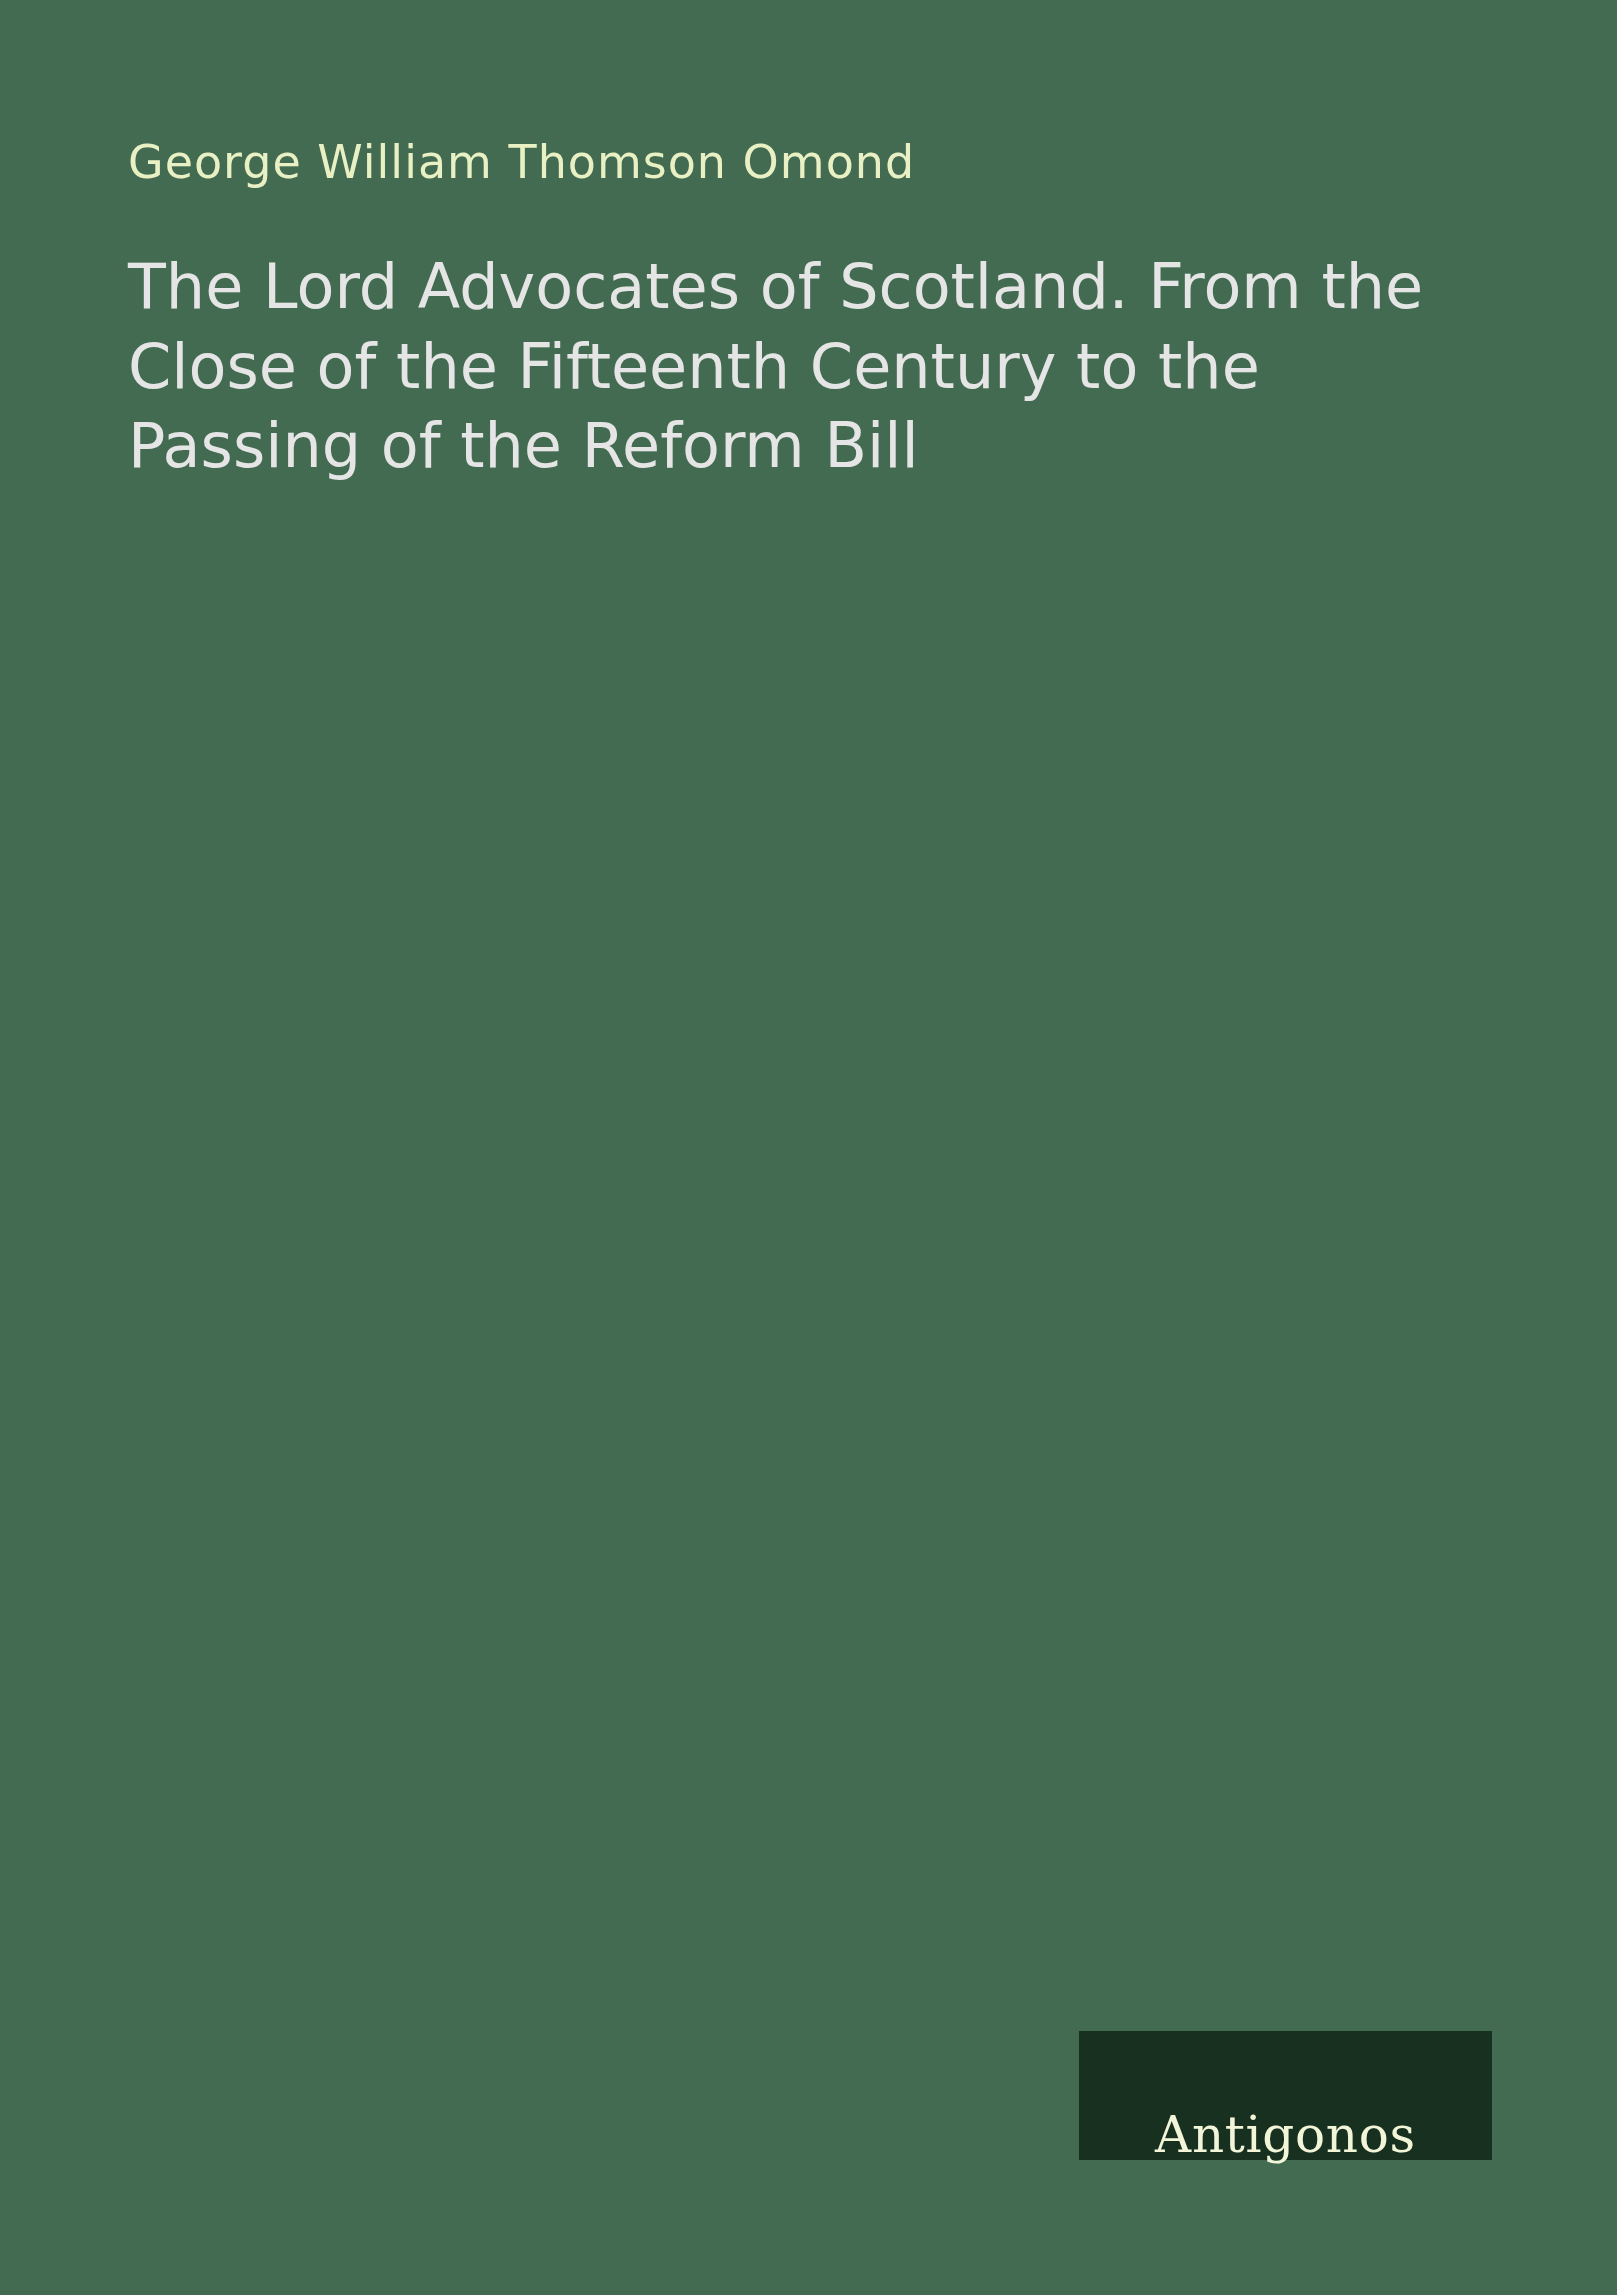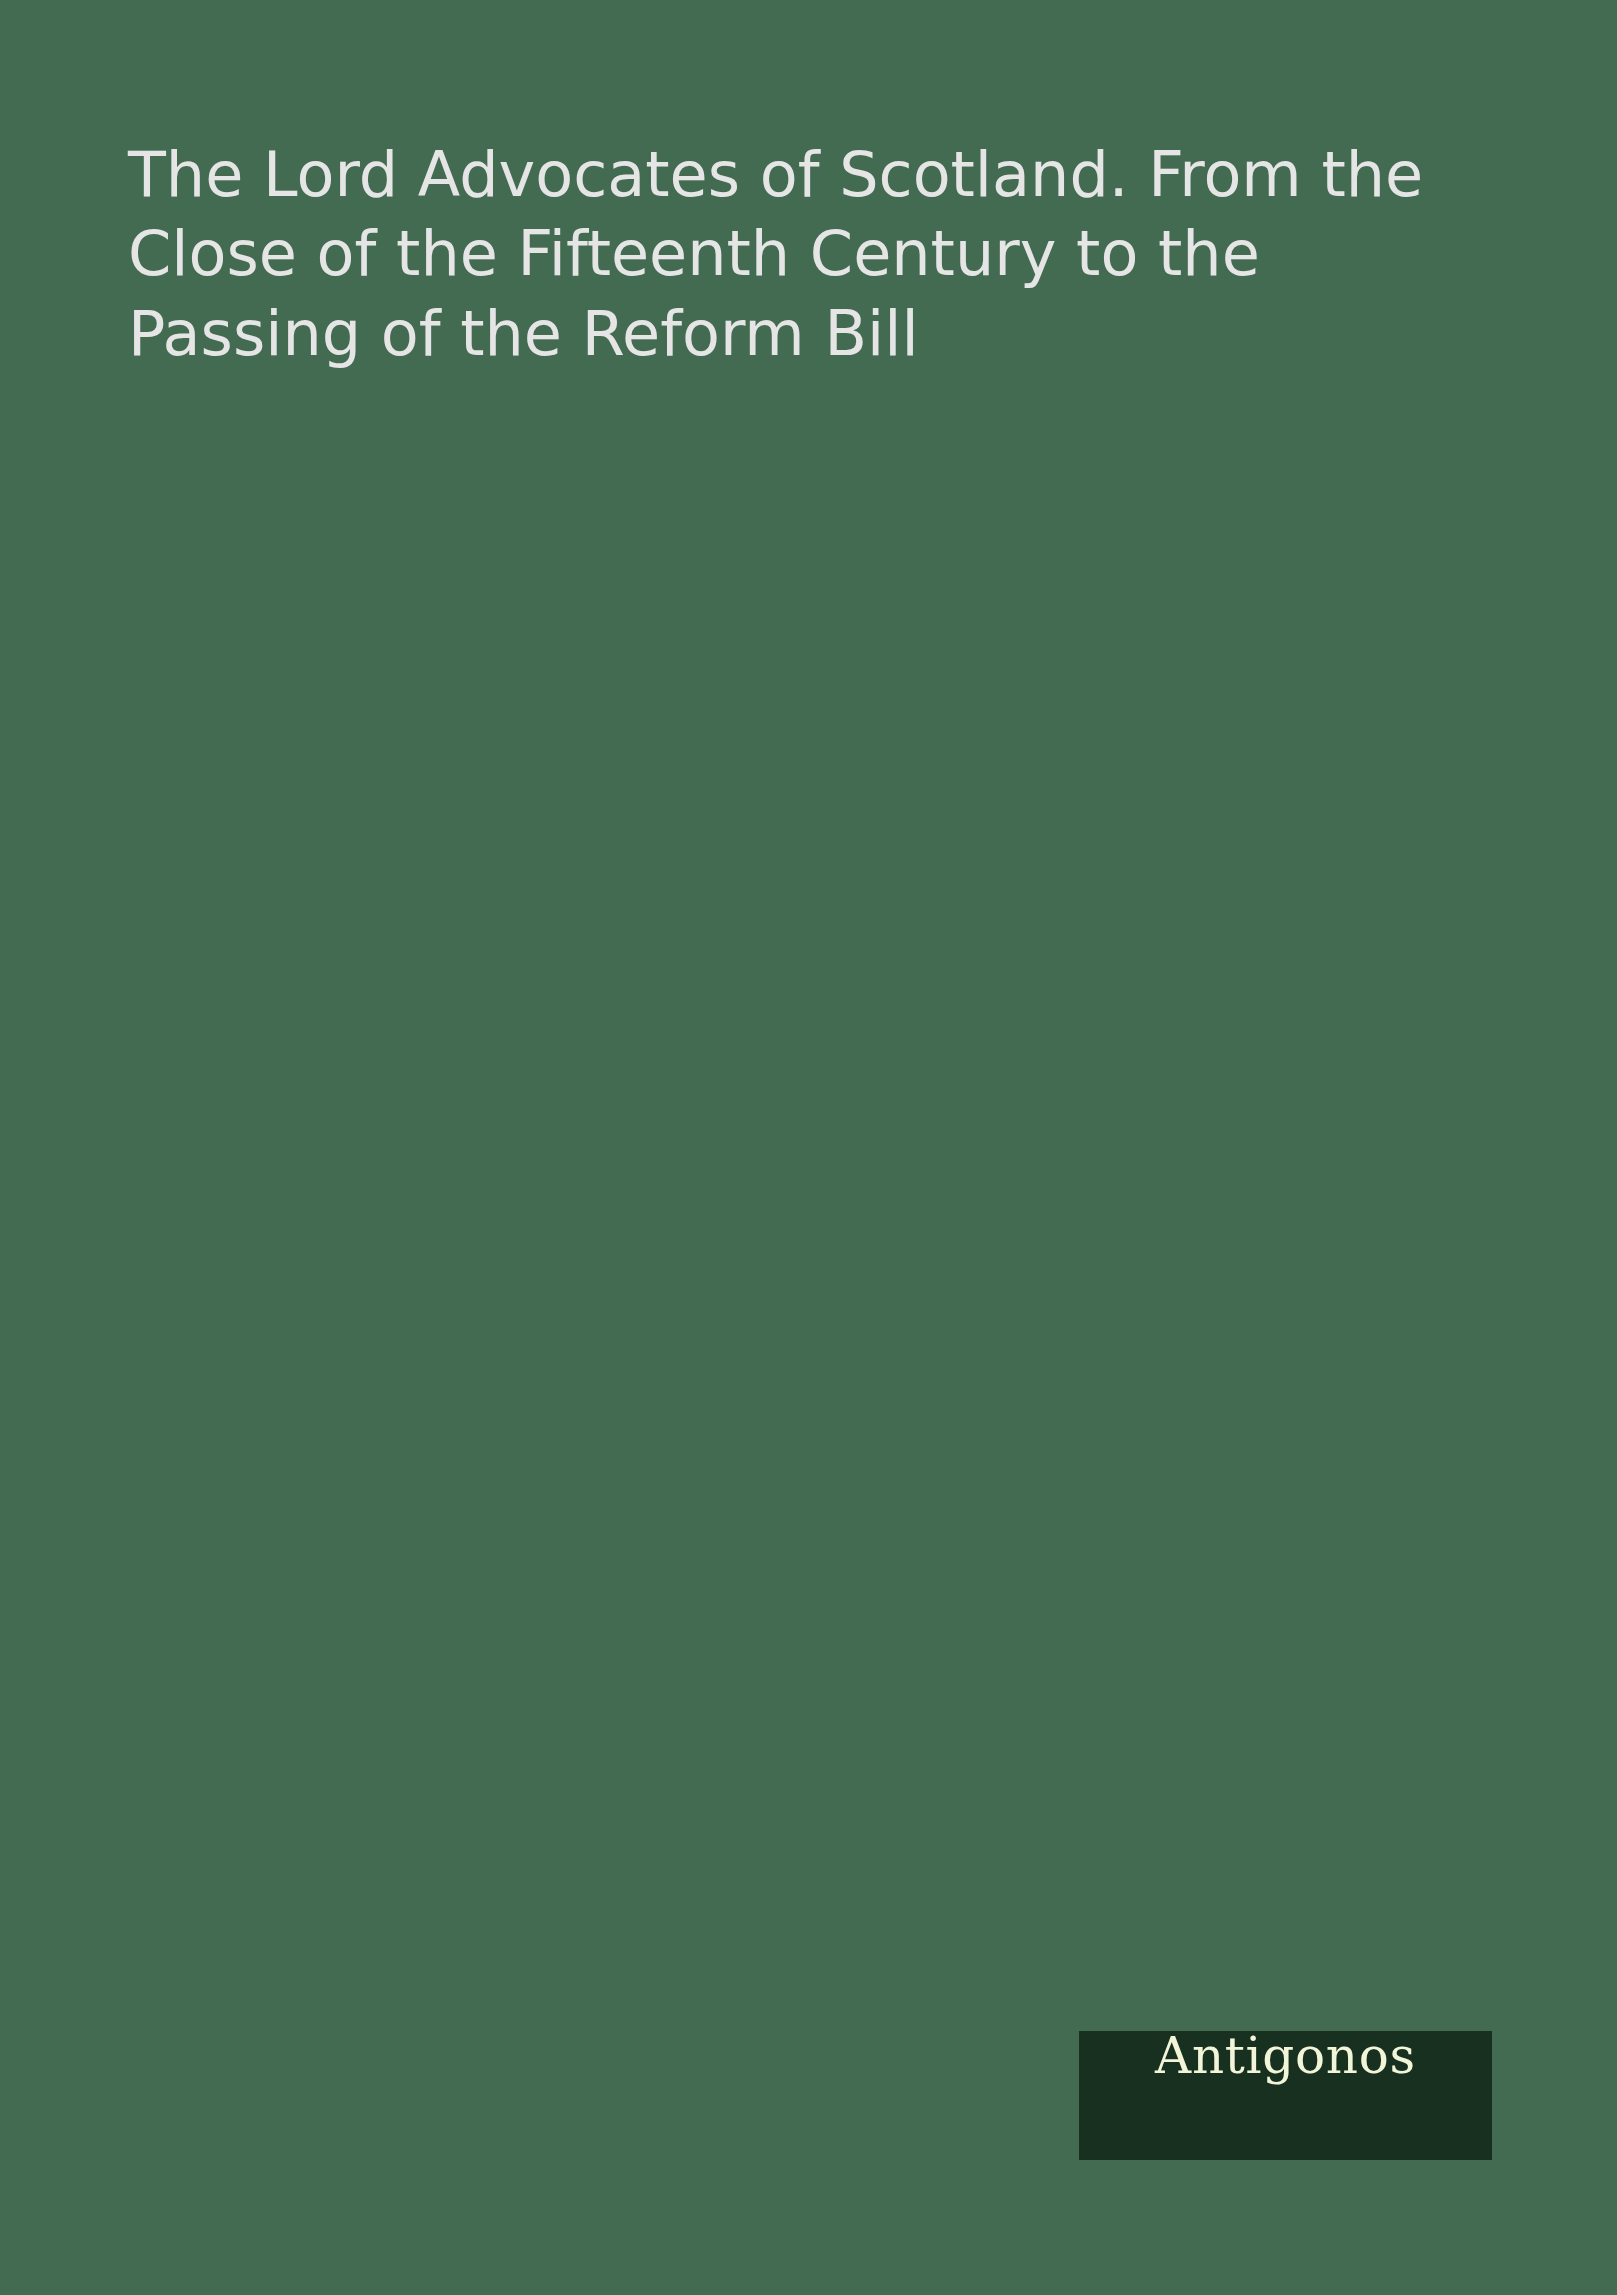--- a/index.html
+++ b/index.html
@@ -49,37 +49,38 @@
     margin: 80px 0 0 0;
   }
   .publisher-badge {
     position: absolute;
     left: 1079px;
     top: 2031px;
     width: 413px;
     height: 129px;
     background: #17301f;
     display: flex;
-    align-items: flex-start;
+    align-items: flex-end;
     justify-content: center;
   }
   .publisher-name {
     color: #f2f5d8;
     font-family: "DejaVu Serif", serif;
     font-size: 50px;
     font-weight: 400;
     letter-spacing: 0.7px;
     line-height: 1;
   }
 </style>
 </head>
 <body>
 
 <div class="cover">
 
+  <div class="author">George William Thomson Omond</div>
 
   <h1 class="title">The Lord Advocates of Scotland. From the Close of the Fifteenth Century to the Passing of the Reform Bill</h1>
 
 
   <div class="publisher-badge">
     <span class="publisher-name">Antigonos</span>
   </div>
 
 </div>
 

